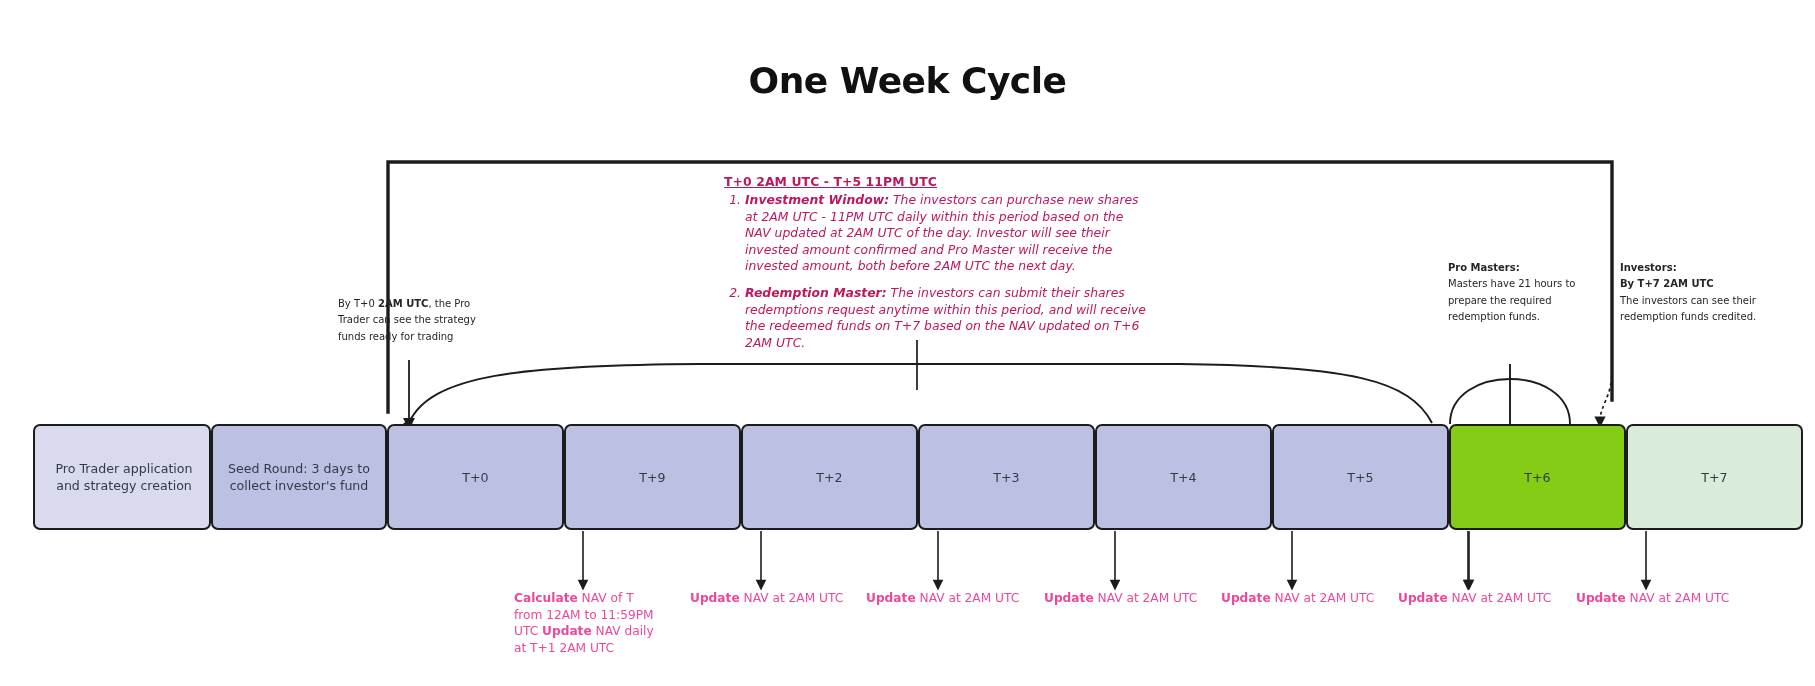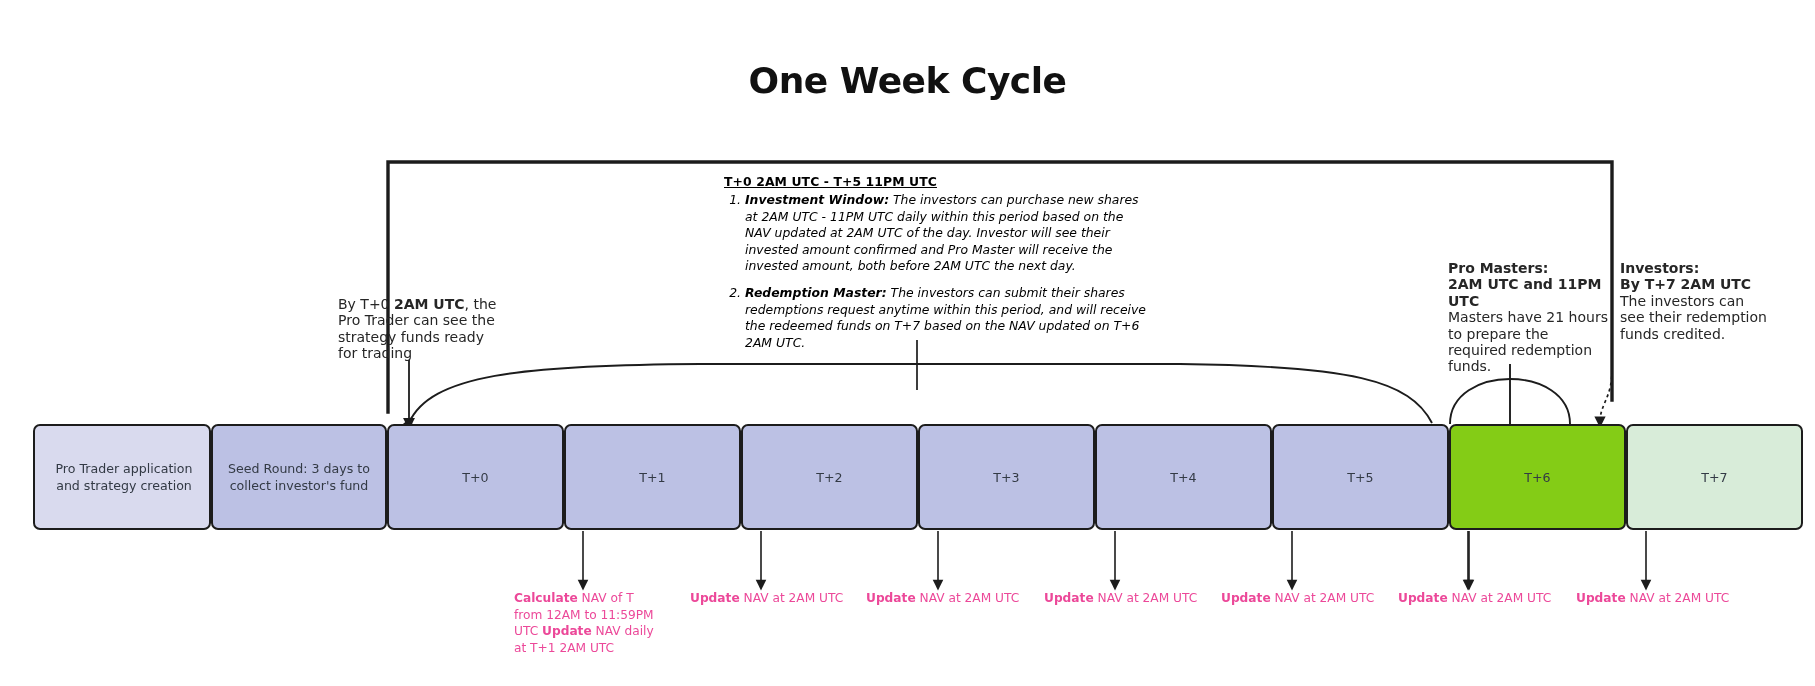--- a/index.html
+++ b/index.html
@@ -25,30 +25,30 @@
   }
 
   
   #lines{position:absolute;left:0;top:0;width:1815px;height:686px;pointer-events:none;}
 
   
   #callout{
     left:724px;top:174px;width:425px;
     font-size:12.4px;
     line-height:16.4px;
-    color:#000000;
+    color:#be185d;
   }
   #callout .hd{font-weight:bold;text-decoration:underline;display:block;margin-bottom:2px;letter-spacing:0.1px;}
   #callout ol{margin:0;padding-left:21px;font-style:italic;}
   #callout li{margin-bottom:11px;}
   #callout li:last-child{margin-bottom:0;}
   #callout b{font-weight:bold;}
 
   
-  .note{font-size:14px;line-height:16.4px;color:#262626;}
+  .note{font-size:10px;line-height:16.4px;color:#262626;}
   .note b{font-weight:bold;}
   .note .t{display:block;}
   #note-left{left:338px;top:296px;width:160px;}
   #note-pro{left:1448px;top:260px;width:160px;}
   #note-inv{left:1620px;top:260px;width:150px;}
 
   
   #track{position:absolute;left:33px;top:424px;height:106px;}
   .cell{
     position:absolute;top:0;height:106px;
@@ -144,42 +144,41 @@
       </li>
     </ol>
   </div>
 
   <div class="abs note" id="note-left">
     <span>By T+0 </span><b>2AM UTC</b><span>, the Pro Trader can see the strategy funds ready for trading</span>
   </div>
 
   <div class="abs note" id="note-pro">
     <b class="t">Pro Masters:</b>
-    <b class="t">2AM UTC and 11PM UTC</b>
     <span class="t">Masters have 21 hours to prepare the required redemption funds.</span>
   </div>
 
   <div class="abs note" id="note-inv">
     <b class="t">Investors:</b>
     <b class="t">By T+7 2AM UTC</b>
     <span class="t">The investors can see their redemption funds credited.</span>
   </div>
 
   <div id="track">
     <div class="cell c-lav" style="left:0px;width:178px;">
         <span class="lbl">Pro Trader application and strategy creation</span>
       </div>
     <div class="cell c-blue" style="left:178px;width:176px;">
         <span class="lbl">Seed Round: 3 days  to collect investor's fund</span>
       </div>
     <div class="cell c-blue" style="left:354px;width:177px;">
         <span class="lbl">T+0</span>
       </div>
     <div class="cell c-blue" style="left:531px;width:177px;">
-        <span class="lbl">T+1</span>
+        <span class="lbl">T+9</span>
       </div>
     <div class="cell c-blue" style="left:708px;width:177px;">
         <span class="lbl">T+2</span>
       </div>
     <div class="cell c-blue" style="left:885px;width:177px;">
         <span class="lbl">T+3</span>
       </div>
     <div class="cell c-blue" style="left:1062px;width:177px;">
         <span class="lbl">T+4</span>
       </div>

